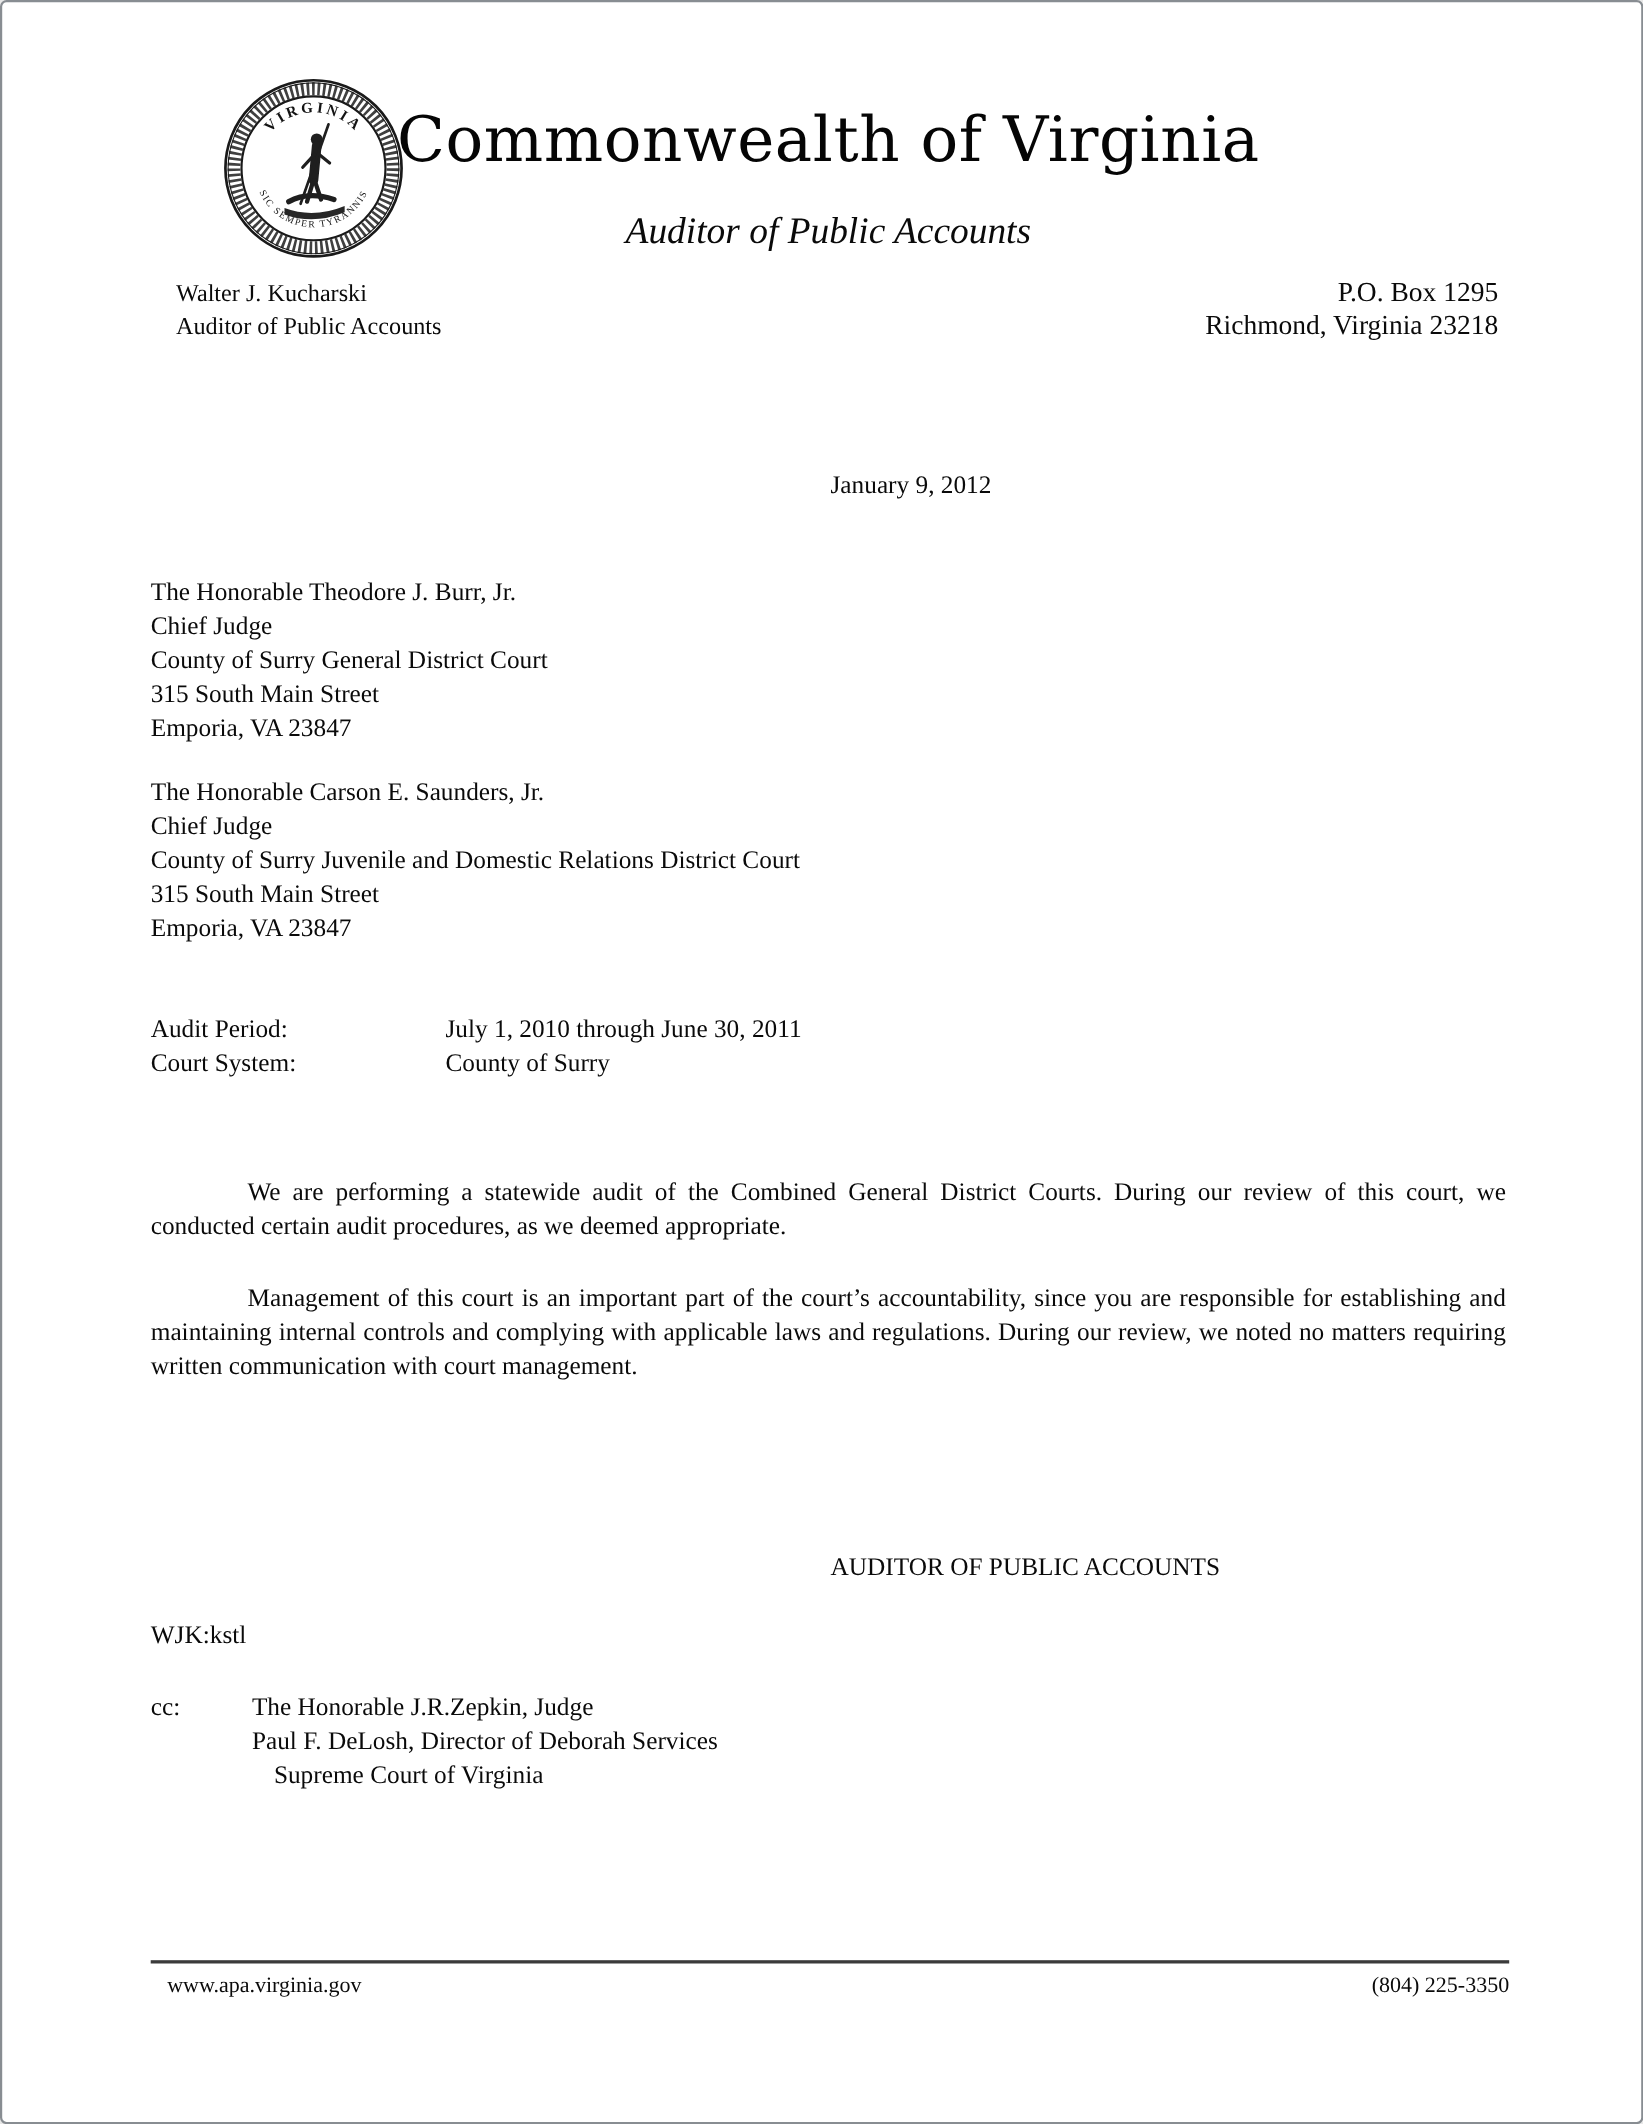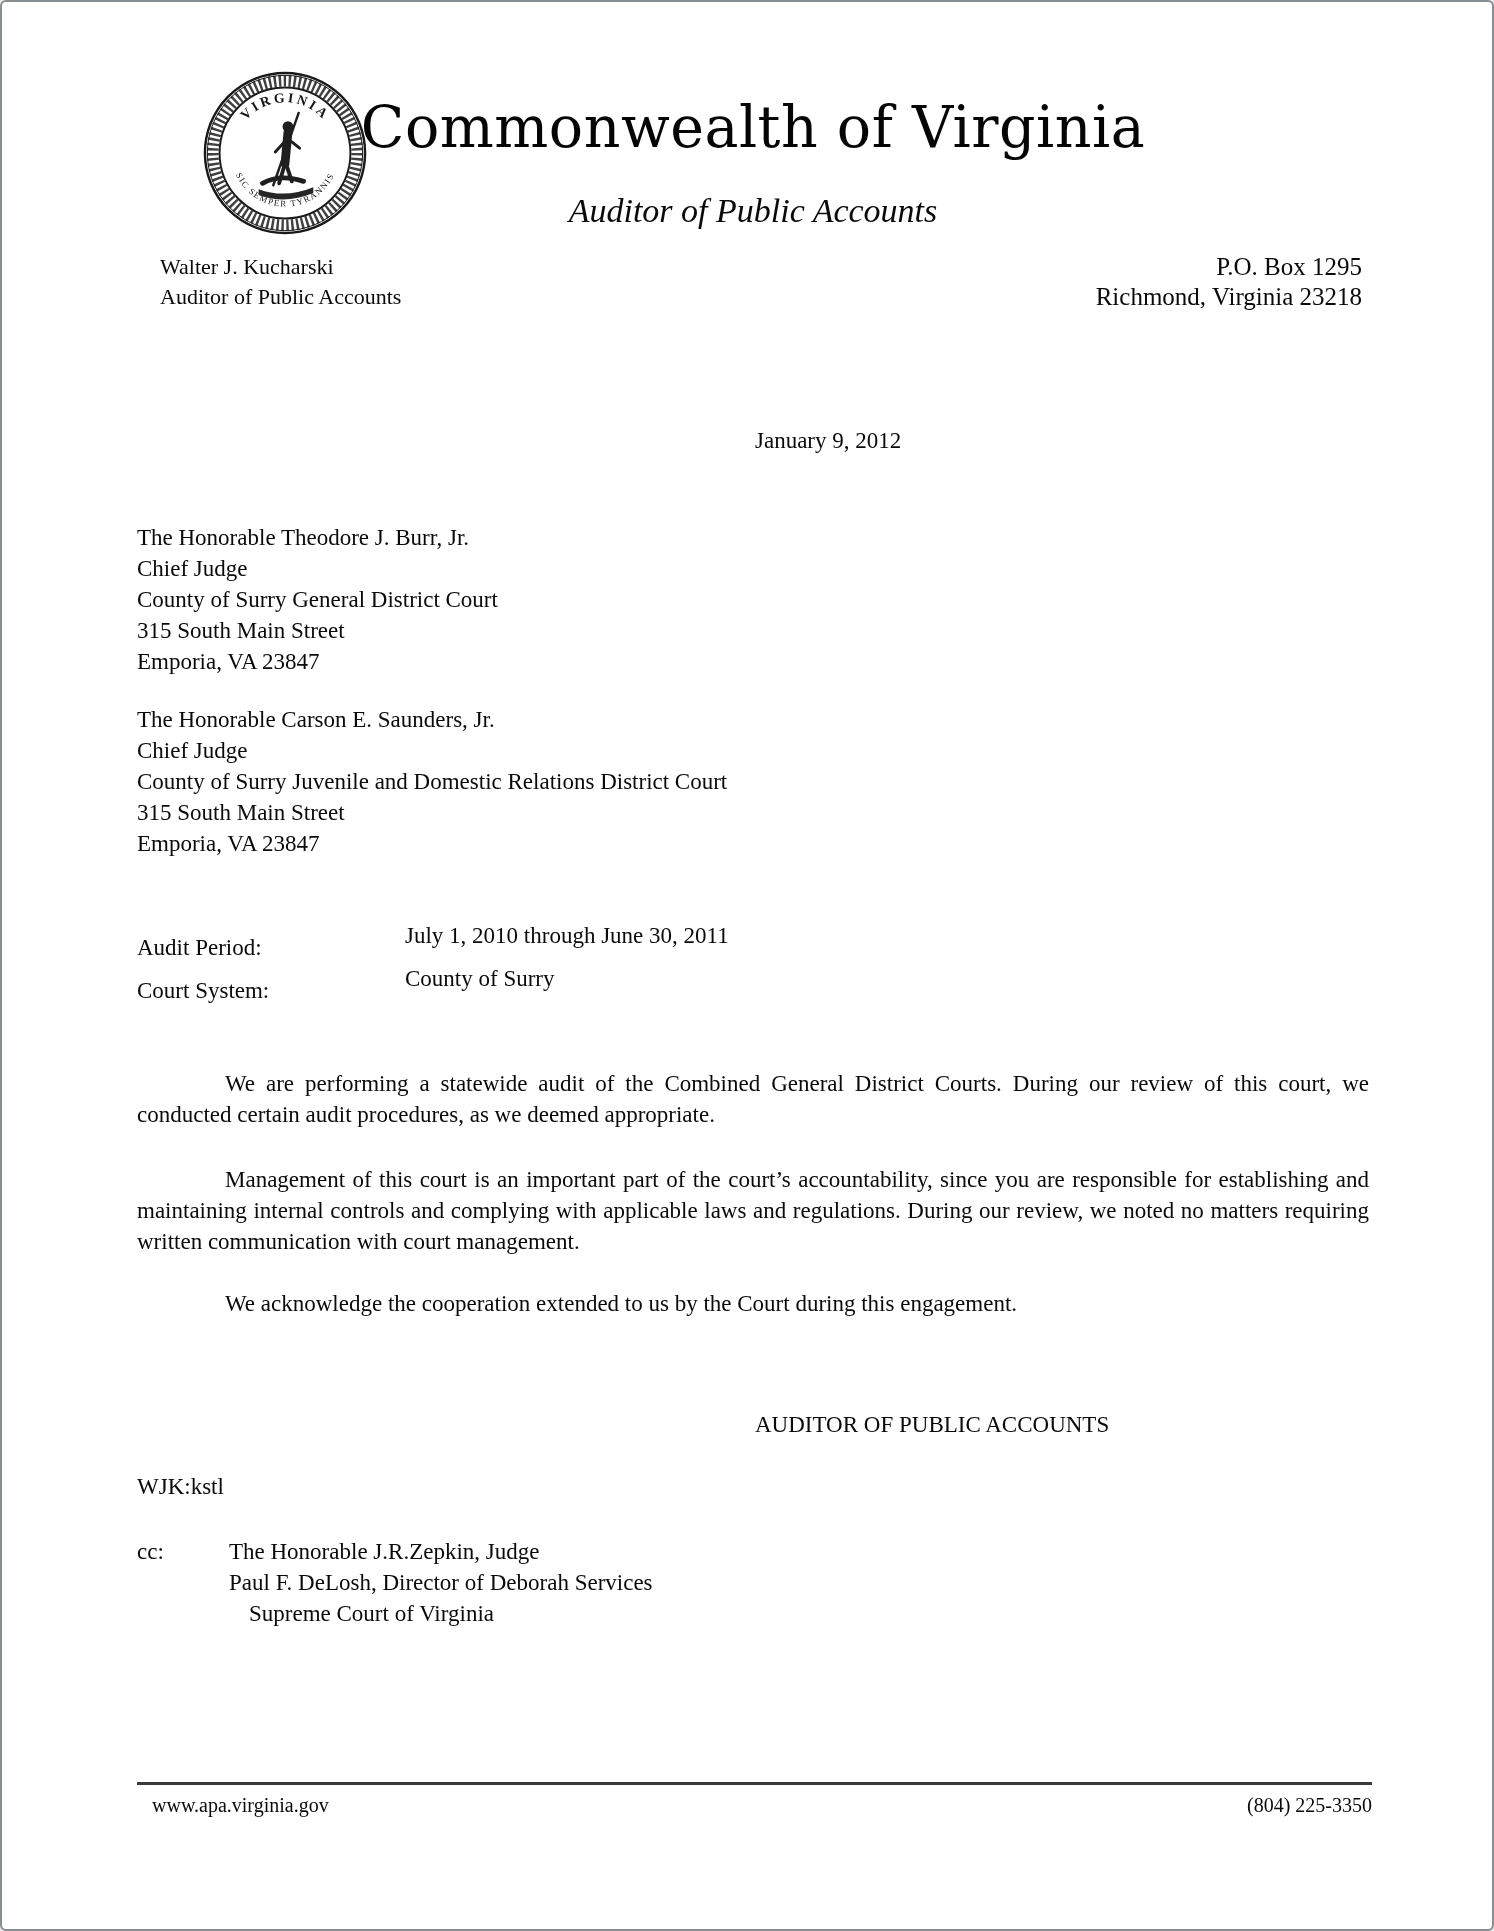--- a/index.html
+++ b/index.html
@@ -33,21 +33,21 @@
   .contact-left { left:158px; top:250px; font-size:22px; line-height:30px; }
   .contact-right { top:250px; left:935px; width:425px; text-align:right; font-size:25px; line-height:30px; }
 
   
   .date-line { left:753px; top:426px; font-size:23px; }
   .recipient-1 { left:135px; top:520px; font-size:23px; line-height:31px; }
   .recipient-2 { left:135px; top:702px; font-size:23px; line-height:31px; }
 
   .audit-info { left:135px; top:918px; font-size:23px; line-height:31px; }
   .audit-row { display:flex; }
-  .audit-label { width:268px;margin-top:12px; }
+  .audit-label { width:268px; }
 
   .body-par {
     left:135px; width:1232px;
     margin:0; font-size:23px; line-height:31px;
     text-align:justify; text-indent:88px;
   }
   .p1 { top:1066px; }
   .p2 { top:1162px; }
   .p3 { top:1286px; text-align:left; }
 
@@ -137,21 +137,20 @@
       <div>July 1, 2010 through June 30, 2011</div>
     </div>
     <div class="audit-row">
       <div class="audit-label">Court System:</div>
       <div>County of Surry</div>
     </div>
   </div>
 
   <p class="abs body-par p1">We are performing a statewide audit of the Combined General District Courts.  During our review of this court, we conducted certain audit procedures, as we deemed appropriate.</p>
   <p class="abs body-par p2">Management of this court is an important part of the court’s accountability, since you are responsible for establishing and maintaining internal controls and complying with applicable laws and regulations.  During our review, we noted no matters requiring written communication with court management.</p>
-  <p class="abs body-par p3">We acknowledge the cooperation extended to us by the Court during this engagement.</p>
 
   <div class="abs signature-line">AUDITOR OF PUBLIC ACCOUNTS</div>
   <div class="abs reference">WJK:kstl</div>
 
   <div class="abs cc-block">
     <div class="cc-label">cc:</div>
     <div>
       <div>The Honorable J.R.Zepkin, Judge</div>
       <div>Paul F. DeLosh, Director of Deborah Services</div>
       <div class="cc-indent">Supreme Court of Virginia</div>

